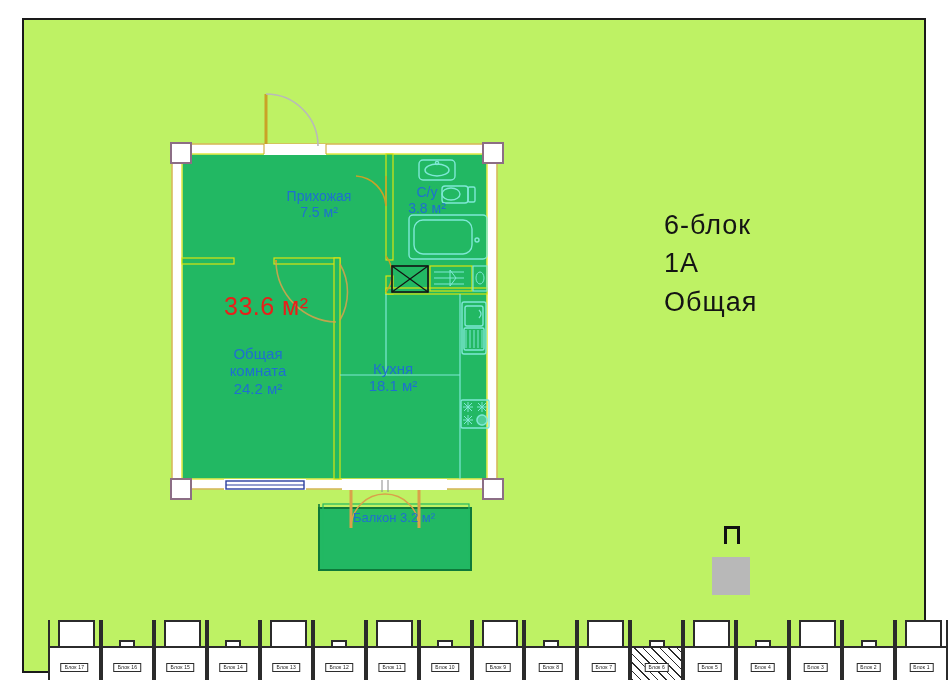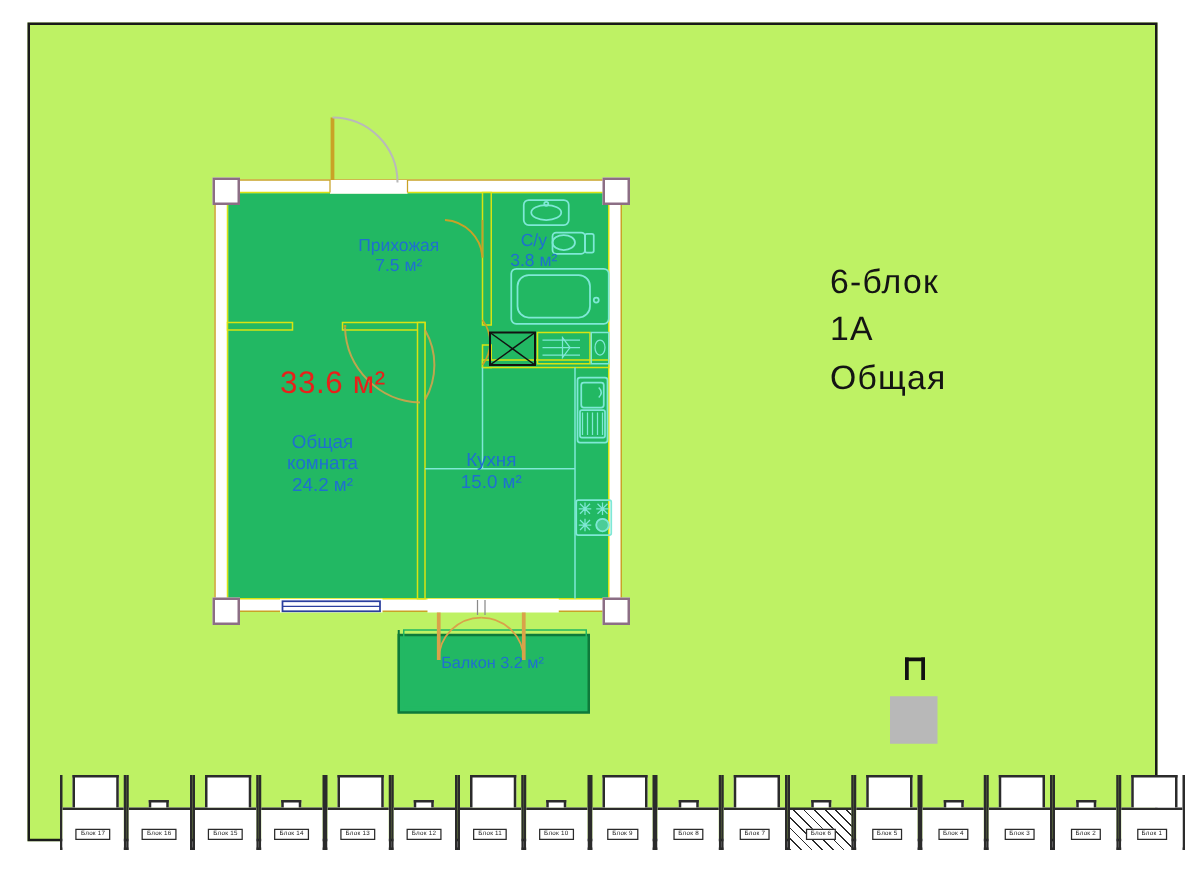--- a/index.html
+++ b/index.html
@@ -317,23 +317,23 @@
       <div class="rlabel" style="left:228px; top:104px; width:70px; font-size:14px;text-align:center;">С/у
 3.8 м²</div>
 
       <div class="area-total" style="left:60px; top:212px;">33.6 м²</div>
 
       <div class="rlabel" style="left:38px; top:265px; width:112px; font-size:15px;">Общая
 комната
 24.2 м²</div>
 
       <div class="rlabel" style="left:180px; top:280px; width:98px; font-size:15px;">Кухня
-15.0 м²</div>
-
-      <div class="rlabel" style="left:165px; top:442px; width:130px; font-size:13px;">Балкон 3.2 м²</div>
+18.1 м²</div>
+
+      <div class="rlabel" style="left:165px; top:430px; width:130px; font-size:13px;">Балкон 3.2 м²</div>
     </div>
 
     <div id="infoblock">
       <div>6-блок</div>
       <div>1А</div>
       <div>Общая</div>
     </div>
 
     <div id="compass">
       <div class="bar" style="left:0;   top:0;  width:3px; height:18px;"></div>

